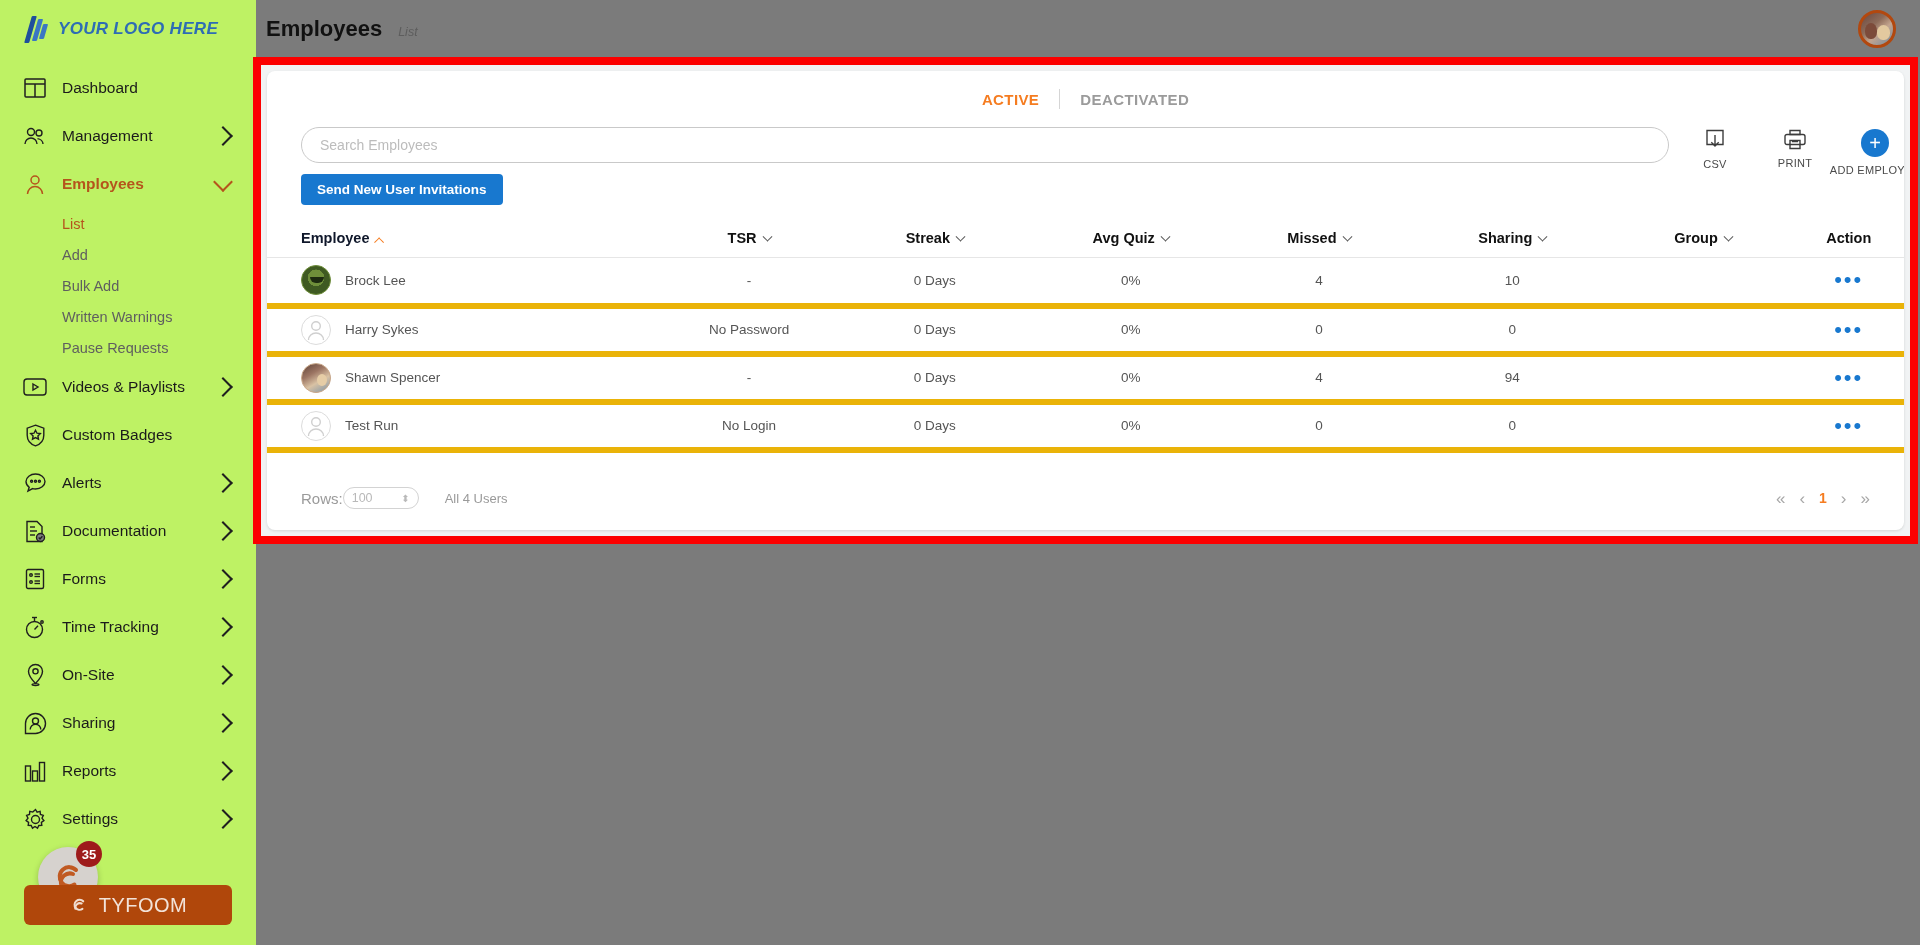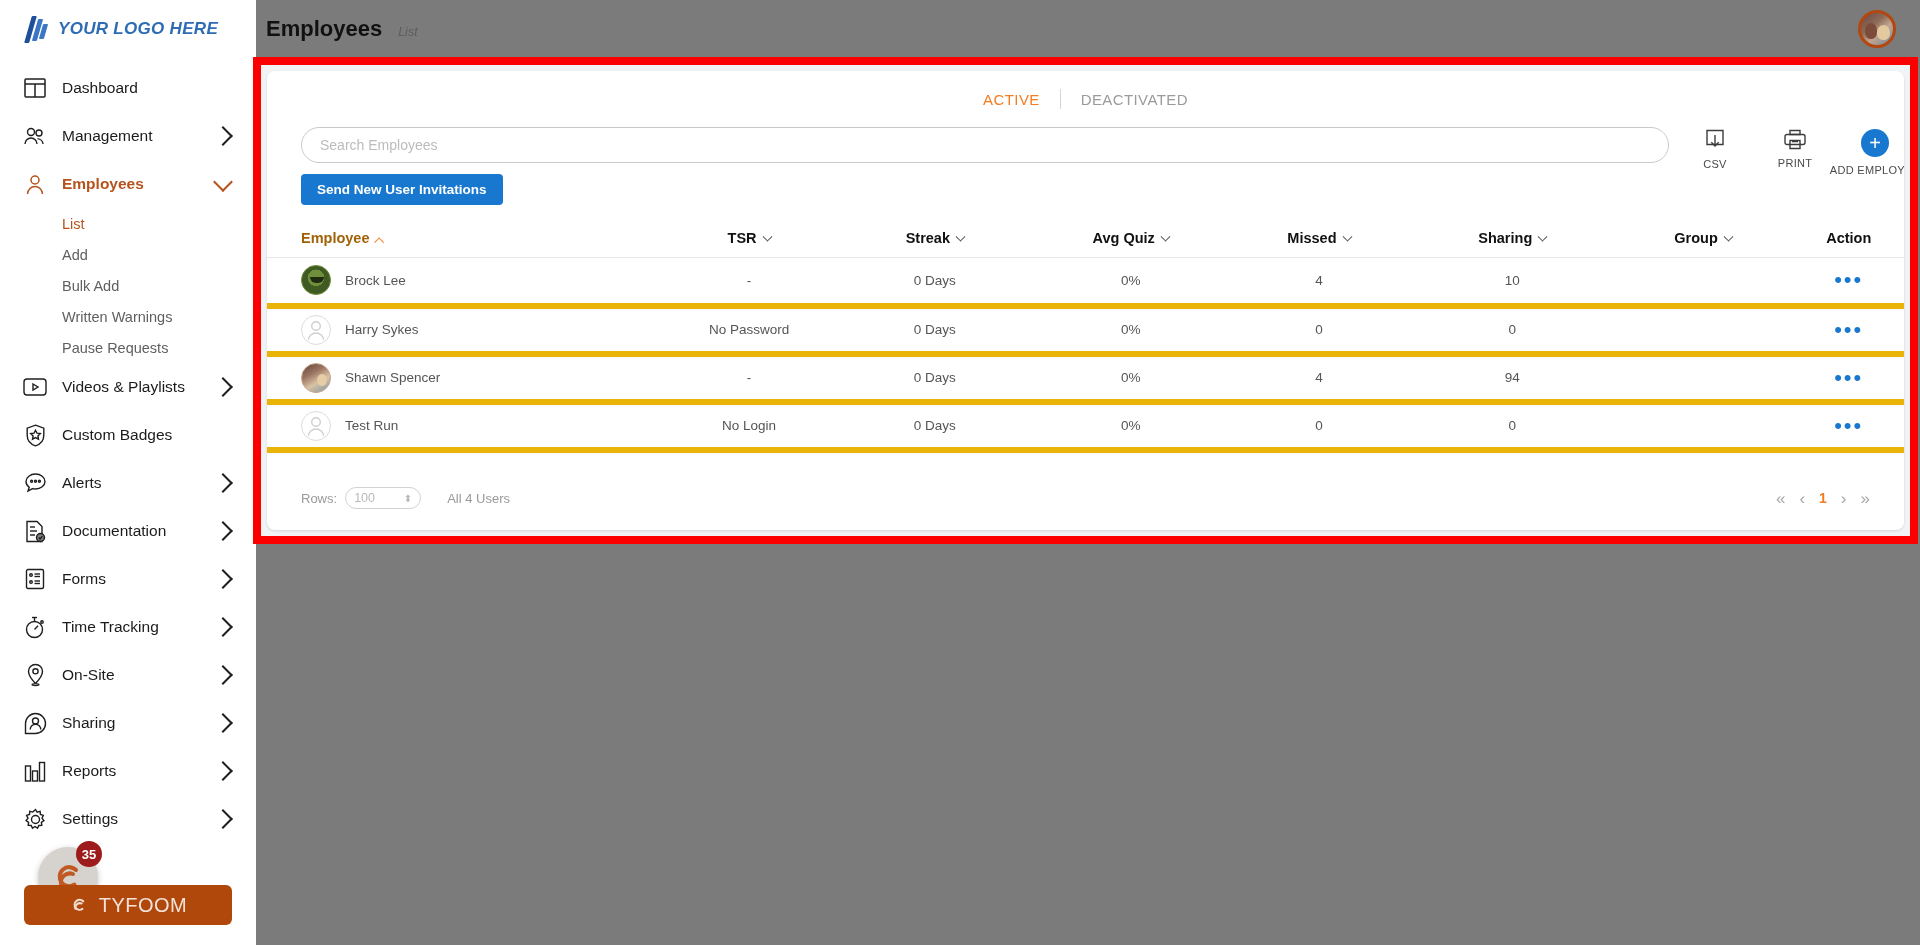--- a/index.html
+++ b/index.html
@@ -8,21 +8,21 @@
     font-family: "Liberation Sans", sans-serif;
     background: #7b7b7b;
     overflow: hidden;
   }
   .app { position: relative; width: 1920px; height: 945px; }
 
   
   .sidebar {
     position: absolute; left: 0; top: 0;
     width: 256px; height: 945px;
-    background: #ffffff;
+    background: #bef264;
     overflow: hidden;
   }
   .logo-area {
     height: 58px; display: flex; align-items: center;
     padding-left: 26px; gap: 10px;
   }
   .logo-mark { width: 22px; height: 30px; position: relative; }
   .logo-mark span {
     position: absolute; top: 2px; width: 5px; height: 27px;
     background: #2a5ca8; transform: skewX(-16deg); border-radius: 1px;
@@ -116,21 +116,21 @@
   }
   .card {
     width: 100%; height: 100%; background: #fff;
     border-radius: 8px; box-shadow: 0 1px 3px rgba(0,0,0,.12);
     display: flex; flex-direction: column; overflow: hidden;
   }
 
   
   .tabs {
     display: flex; align-items: center; justify-content: center;
-    gap: 0; height: 56px; font-size: 15px; font-weight: normal;
+    gap: 0; height: 56px; font-size: 15px; font-weight: bold;
     letter-spacing: .4px;
   }
   .tab { padding: 0 20px; cursor: pointer; color: #9b9b9b; }
   .tab.active { color: #f57c20; }
   .tab-div { width: 1px; height: 20px; background: #d5d5d5; }
 
   
   .search-row { display: flex; align-items: flex-start; padding: 0 34px; }
   .search-left { flex: 1 1 auto; }
   .search-input {
@@ -158,21 +158,21 @@
     color: #fff; font-size: 20px; line-height: 1; font-weight: 300;
   }
 
   
   .tbl { width: 100%; border-collapse: collapse; table-layout: fixed; margin-top: 16px; }
   .tbl th {
     font-size: 14.5px; font-weight: bold; color: #111;
     padding: 9px 0 11px 0; border-bottom: 1px solid #e6e6e6;
     white-space: nowrap;
   }
-  .tbl th.th-emp { text-align: left; padding-left: 34px; color: #a16207; }
+  .tbl th.th-emp { text-align: left; padding-left: 34px; color: #0f172a; }
   .tbl td {
     font-size: 13.5px; color: #555; text-align: center;
     height: 48px; border-bottom: 6px solid #eab308;
   }
   .tbl td.td-emp { text-align: left; padding-left: 34px; }
   .sort-caret {
     display: inline-block; width: 7px; height: 7px; margin-left: 7px;
     border-right: 1.6px solid #555; border-bottom: 1.6px solid #555;
     transform: rotate(45deg) translate(-2px,-2px); vertical-align: middle;
   }
@@ -193,21 +193,21 @@
     content:""; position:absolute; right:3px; top:10px; width:10px;height:12px;
     border-radius:50%; background:#e6cda6;
   }
   .av-person { display:block; }
   .dots { color: #1878cf; font-size: 22px; letter-spacing: 2px; cursor: pointer; line-height: 1; }
 
   
   .tfoot {
     display: flex; align-items: center; padding: 14px 34px 0 34px; flex: 1 1 auto;
   }
-  .rows-lbl { font-size: 13px; color: #9a9a9a; margin-right: 8px; }
+  .rows-lbl { font-size: 15px; color: #9a9a9a; }
   .rows-sel {
     width: 76px; height: 22px; border: 1px solid #d3d3d3; border-radius: 11px;
     display: flex; align-items: center; justify-content: space-between;
     padding: 0 8px; font-size: 12.5px; color: #b9b9b9; cursor: pointer;
   }
   .updown { font-size: 10px; color: #b9b9b9; }
   .all-users { font-size: 13px; color: #9a9a9a; margin-left: 26px; }
   .pager { margin-left: auto; display: flex; align-items: center; gap: 14px; }
   .pg { font-size: 17px; color: #a7a7a7; cursor: pointer; line-height: 1; }
   .pg.cur { color: #f57c20; font-size: 14px; font-weight: bold; }

